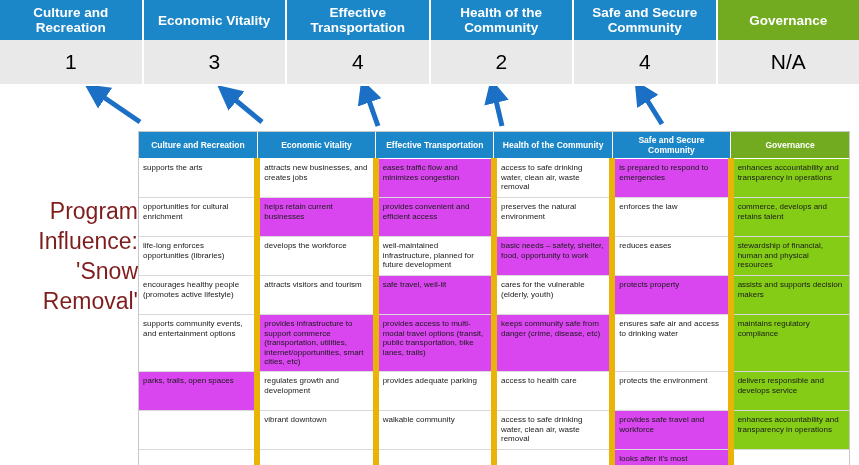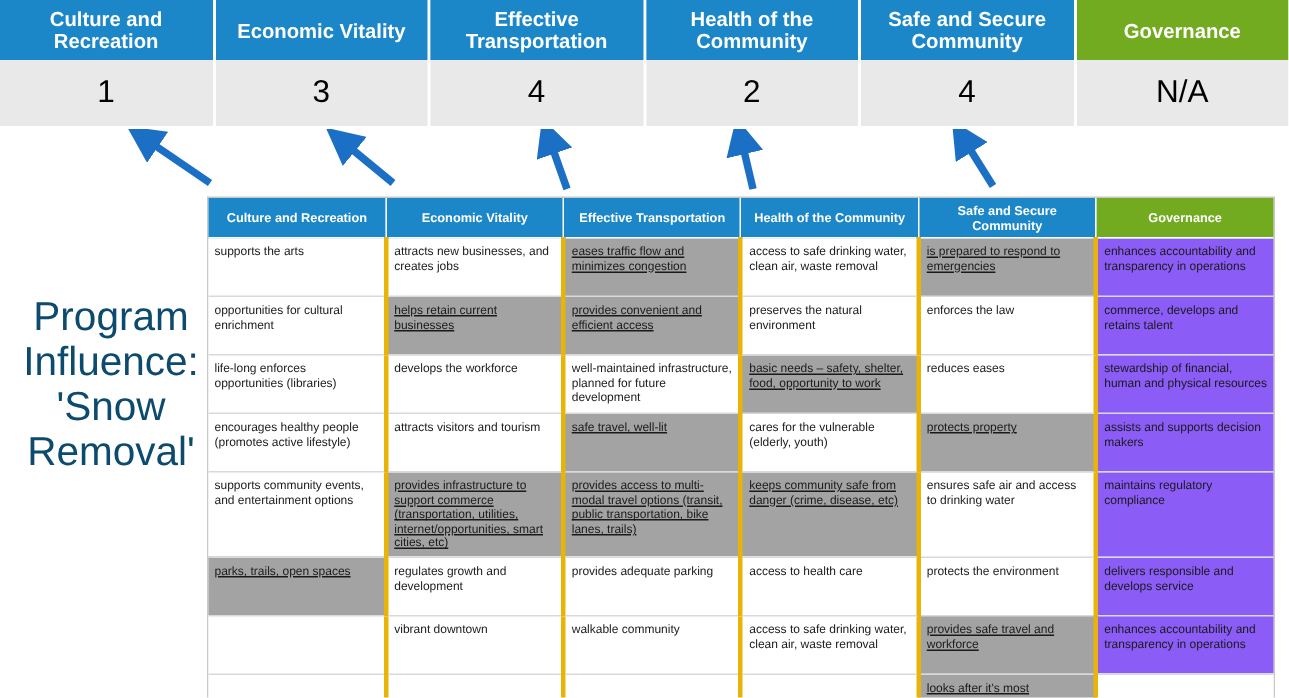--- a/index.html
+++ b/index.html
@@ -76,24 +76,24 @@
     width: 859px;
     height: 45px;
   }
 
   
   #program-influence {
     position: absolute;
     left: 10px;
     top: 196px;
     width: 128px;
-    font-size: 27px;
+    font-size: 23px;
     line-height: 30px;
-    color: #0c4a6e;
-    text-align: center;
+    color: #7f1d1d;
+    text-align: right;
   }
 
   
   #matrix-wrap {
     position: absolute;
     left: 138px;
     top: 131px;
     width: 712px;
     border: 1px solid #c8c8c8;
     box-sizing: border-box;
@@ -119,31 +119,30 @@
   table.matrix th.gov {
     background: #72ab1f;
     border-right: none;
   }
   table.matrix td {
     font-size: 8px;
     line-height: 9.6px;
     color: #1a1a1a;
     vertical-align: top;
     padding: 4px 4px 4px 4px;
-    border-right: 3px solid #eab308;
+    border-right: 6px solid #eab308;
     border-bottom: 1px solid #d9d9d9;
     background: #ffffff;
     height: 30px;
   }
   table.matrix td.hl {
-    background: #a3a3a3;
-    text-decoration: underline;
+    background: #d946ef;
   }
   table.matrix td.shade {
-    background: #8b5cf6;
+    background: #84cc16;
   }
   table.matrix td.empty {
     background: #ffffff;
   }
   table.matrix td.last {
     border-right: none;
   }
   table.matrix tr.last-row td {
     border-bottom: none;
   }

